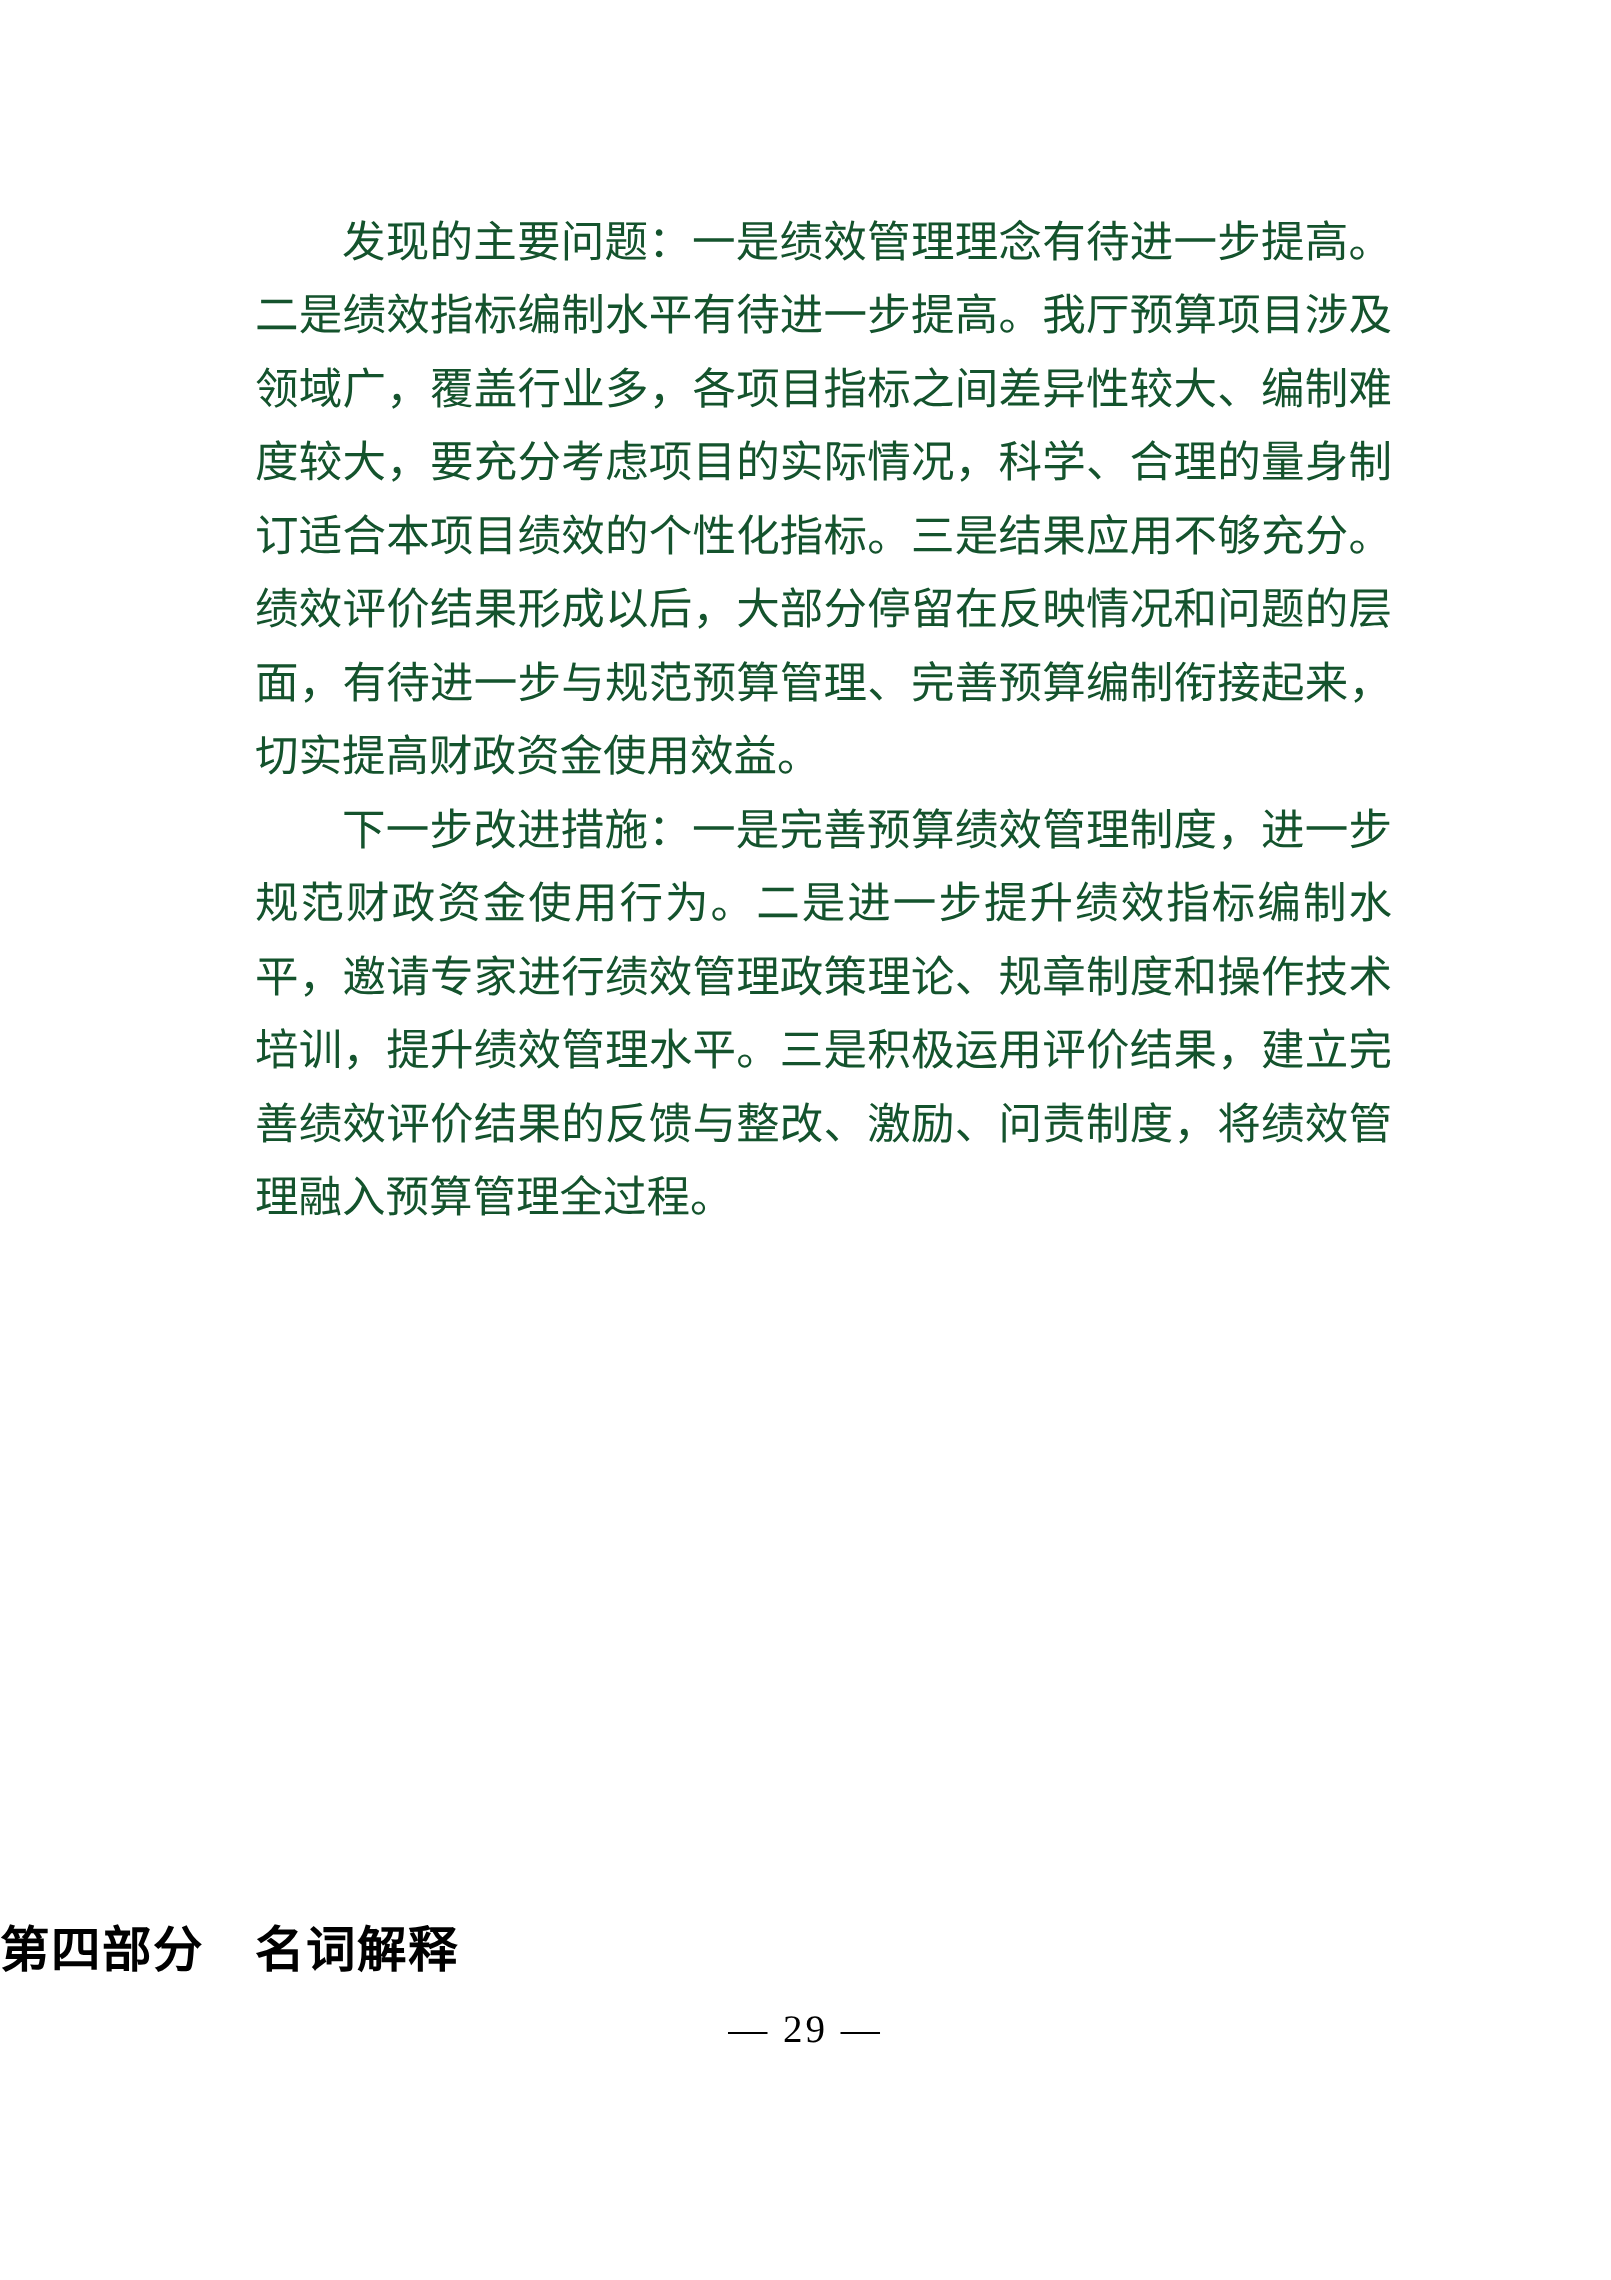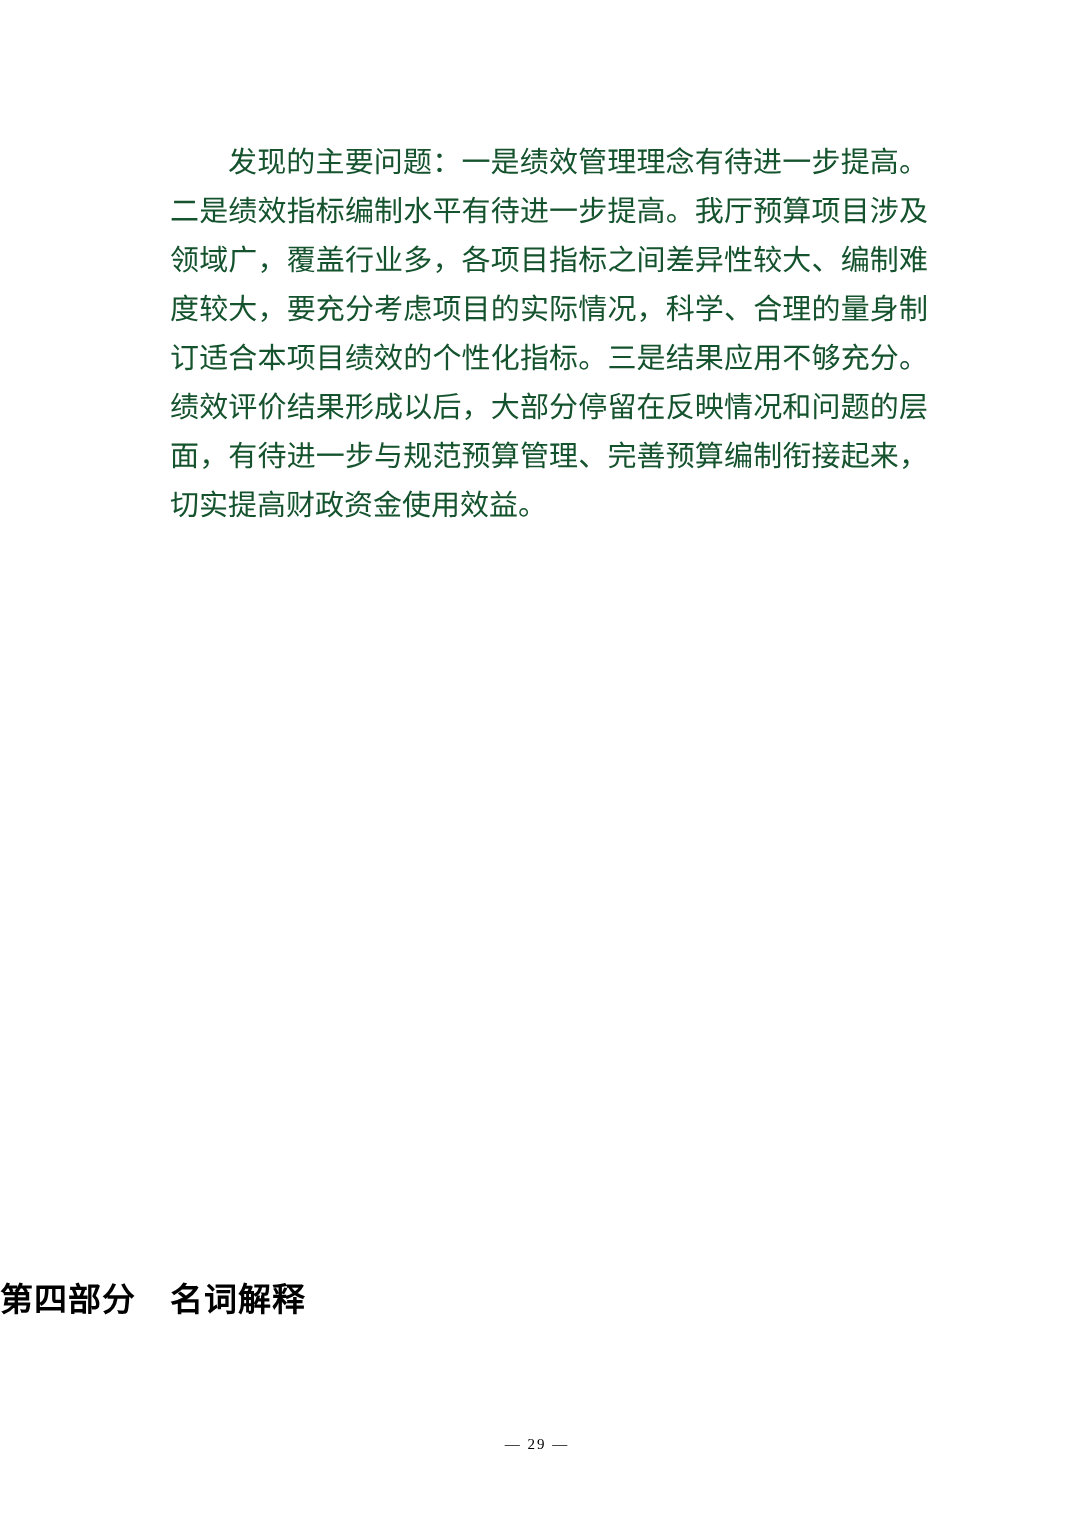--- a/index.html
+++ b/index.html
@@ -42,35 +42,36 @@
     text-align: left;
     font-family: "Liberation Sans", "DejaVu Sans", sans-serif;
     font-weight: bold;
     font-size: 33px;
     letter-spacing: 1px;
     color: #000000;
   }
   .page-number {
     position: absolute;
     left: 0;
-    top: 1436px;
+    top: 1338px;
     width: 100%;
     text-align: center;
     font-family: "Liberation Serif", "DejaVu Serif", serif;
-    font-size: 15px;
+    font-size: 26px;
     letter-spacing: 2px;
     color: #000000;
   }
 </style>
 </head>
 <body>
 
 <div class="page">
 
   <div class="body-text">
     <p>发现的主要问题：一是绩效管理理念有待进一步提高。二是绩效指标编制水平有待进一步提高。我厅预算项目涉及领域广，覆盖行业多，各项目指标之间差异性较大、编制难度较大，要充分考虑项目的实际情况，科学、合理的量身制订适合本项目绩效的个性化指标。三是结果应用不够充分。绩效评价结果形成以后，大部分停留在反映情况和问题的层面，有待进一步与规范预算管理、完善预算编制衔接起来，切实提高财政资金使用效益。</p>
+    <p>下一步改进措施：一是完善预算绩效管理制度，进一步规范财政资金使用行为。二是进一步提升绩效指标编制水平，邀请专家进行绩效管理政策理论、规章制度和操作技术培训，提升绩效管理水平。三是积极运用评价结果，建立完善绩效评价结果的反馈与整改、激励、问责制度，将绩效管理融入预算管理全过程。</p>
   </div>
 
   <div class="section-heading">第四部分　名词解释</div>
 
   <div class="page-number">— 29 —</div>
 
 </div>
 
 </body></html>

